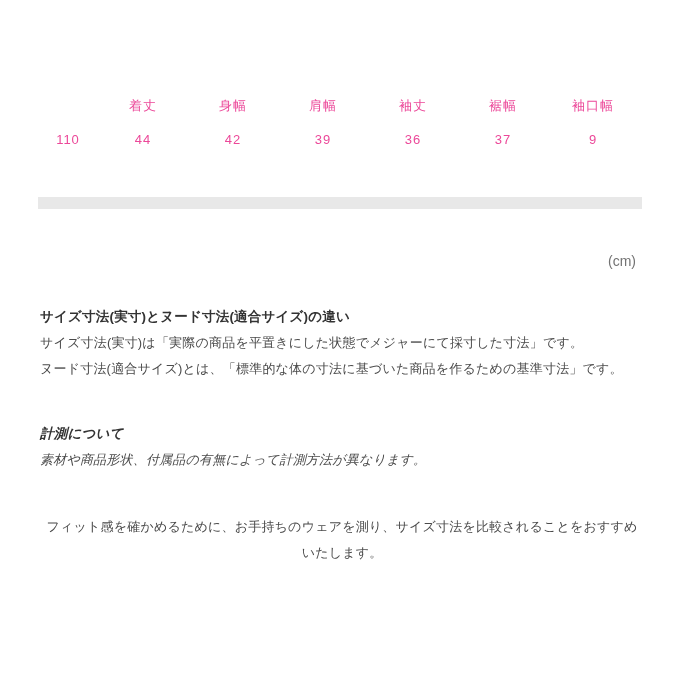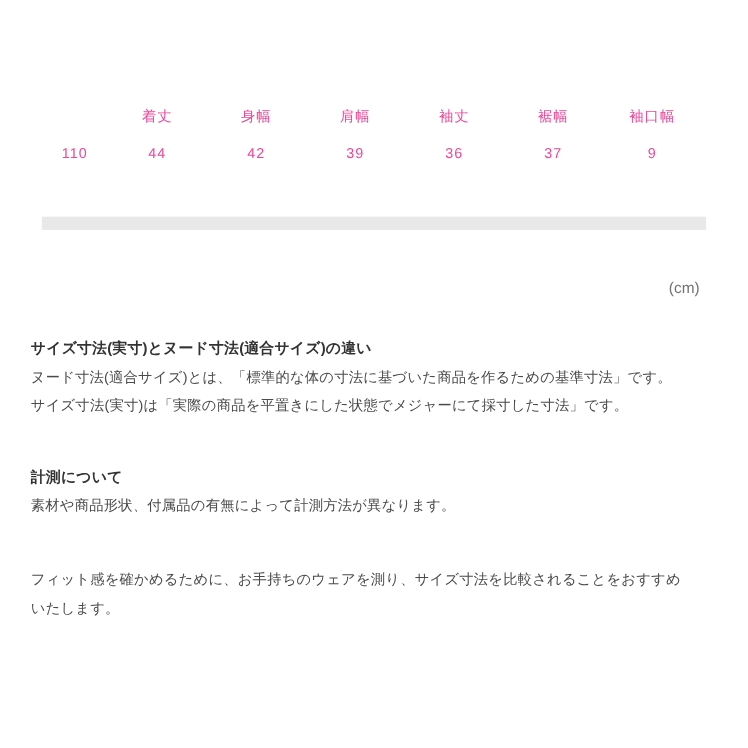--- a/index.html
+++ b/index.html
@@ -62,40 +62,40 @@
     right: 44px;
     font-size: 14px;
     line-height: 16px;
     color: #737373;
     margin-top: 20px;
   }
 
   
   .sec {
     position: absolute;
-    left: 28px;
+    left: 40px;
     width: 612px;
     font-size: 13px;
     line-height: 26px;
     color: #4a4a4a;
     letter-spacing: 0.2px;
   }
   .sec h3 {
     margin: 0;
     font-size: 13.5px;
     font-weight: bold;
     color: #333333;
     line-height: 26px;
   }
   .sec p {
     margin: 0;
   }
   .sec-size-definition { top: 304px; }
-  .sec-measurement     { top: 421px; }
-  .sec-fit-advice      { top: 514px; width: 604px; }
+  .sec-measurement     { top: 421px; font-style: italic; }
+  .sec-fit-advice      { top: 514px; width: 604px; text-align: center; }
 </style>
 </head>
 <body>
 
 <table class="size-table">
   <colgroup>
     <col class="col-size">
     <col class="col-m">
       <col class="col-m">
       <col class="col-m">
@@ -126,22 +126,22 @@
     </tr>
   </tbody>
 </table>
 
 <div class="divider-bar"></div>
 
 <div class="unit-label">(cm)</div>
 
 <section class="sec sec-size-definition">
   <h3>サイズ寸法(実寸)とヌード寸法(適合サイズ)の違い</h3>
+  <p>サイズ寸法(実寸)は「実際の商品を平置きにした状態でメジャーにて採寸した寸法」です。</p>
   <p>ヌード寸法(適合サイズ)とは、「標準的な体の寸法に基づいた商品を作るための基準寸法」です。</p>
-  <p>サイズ寸法(実寸)は「実際の商品を平置きにした状態でメジャーにて採寸した寸法」です。</p>
 </section>
 
 <section class="sec sec-measurement">
   <h3>計測について</h3>
   <p>素材や商品形状、付属品の有無によって計測方法が異なります。</p>
 </section>
 
 <section class="sec sec-fit-advice">
   <p>フィット感を確かめるために、お手持ちのウェアを測り、サイズ寸法を比較されることをおすすめいたします。</p>
 </section>

